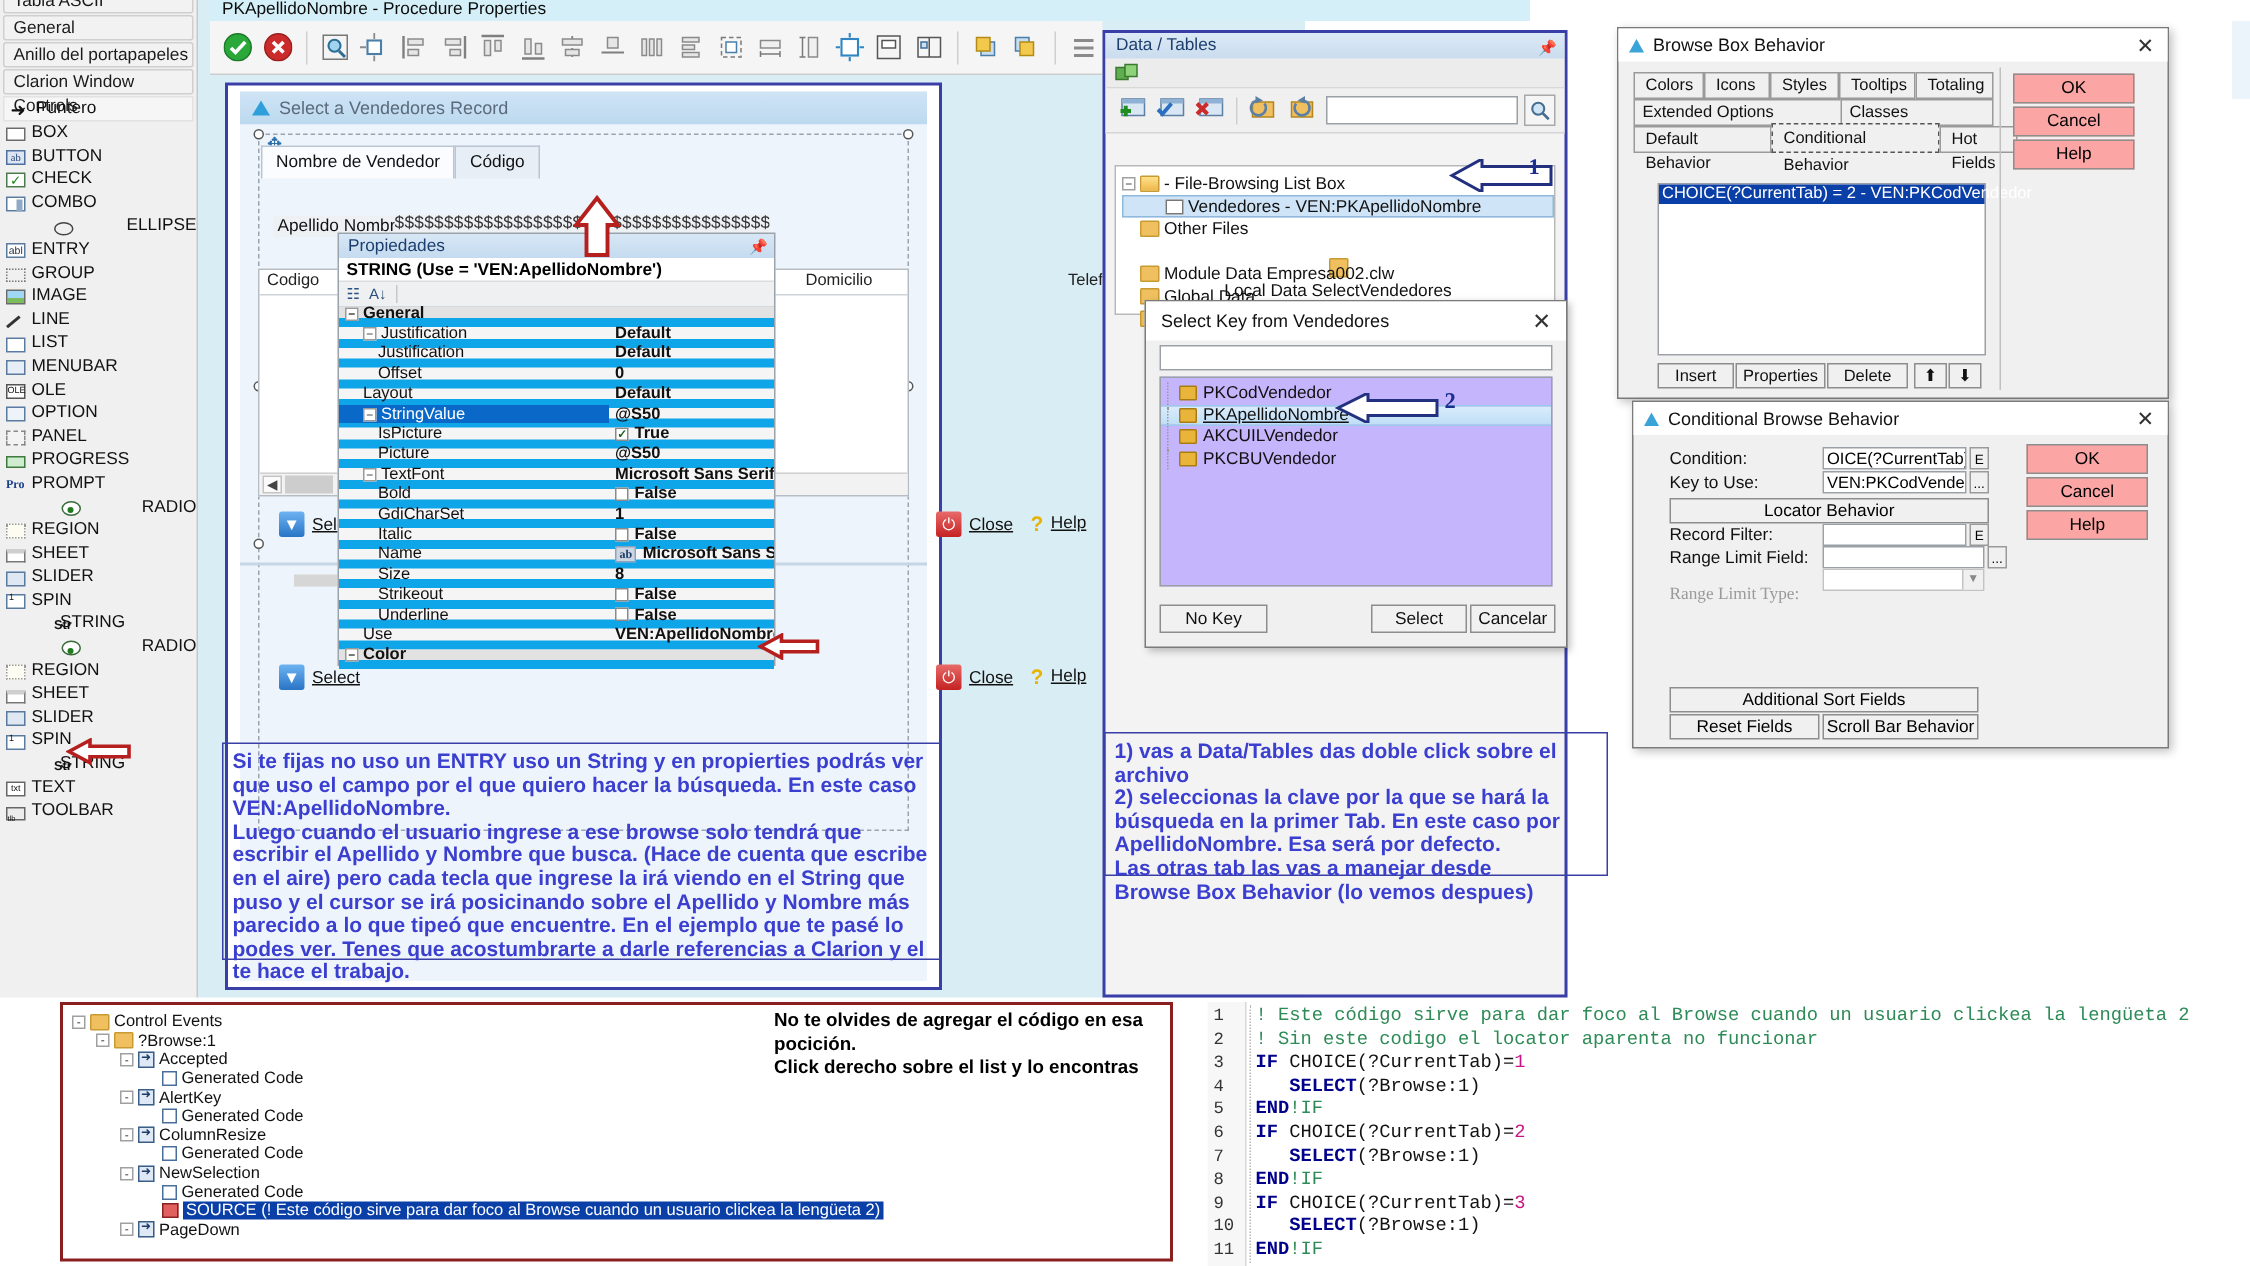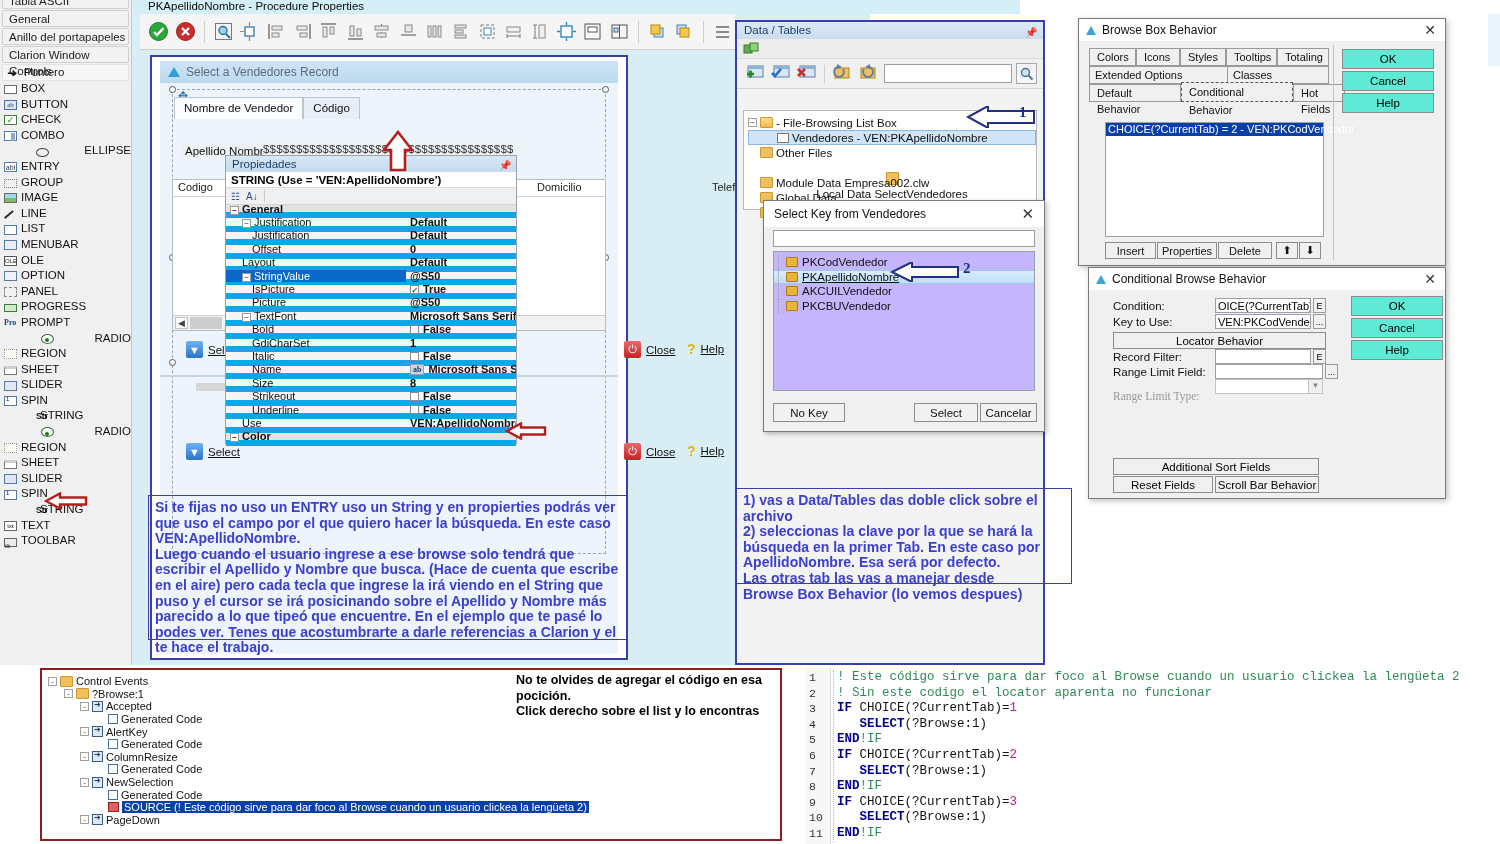--- a/index.html
+++ b/index.html
@@ -152,21 +152,21 @@
   
   #bbb { left:1078px; top:18px; width:368px; height:248px; background:#f0f0f0; border:1px solid #7a7a7a; box-shadow:2px 2px 6px rgba(0,0,0,.25);}
   .dlg-cap { height:22px; background:#fff; display:flex; align-items:center; padding:0 4px 0 7px; font-size:12px; color:#111; justify-content:space-between;}
   .cap-left{display:flex;align-items:center;gap:6px;}
   .cap-tri2 { width:0;height:0;border-left:5px solid transparent;border-right:5px solid transparent;border-bottom:9px solid #3aa3d8;}
   .tabbtn { border:1px solid #9a9a9a; background:#f0f0f0; font-size:11px; height:18px; line-height:16px; padding:0 7px; position:absolute; color:#111;}
   .tabbtn.on { background:#f0f0f0; border:1px dashed #555; }
   #bbb-list { position:absolute; left:26px; top:103px; width:219px; height:115px; background:#fff; border:1px solid #9aa0a6;}
   #bbb-list .row1 { background:#0a3fa8; color:#fff; font-size:11px; height:13px; line-height:13px; padding-left:2px; white-space:nowrap;}
   .minibtn { position:absolute; height:17px; border:1px solid #8d8d8d; background:#f0f0f0; font-size:11px; display:flex; align-items:center; justify-content:center; color:#111;}
-  .rbtn { position:absolute; width:92px; height:20px; border:1px solid #8d8d8d; background:#5eead4; font-size:11.5px; display:flex; align-items:center; justify-content:center;}
+  .rbtn { position:absolute; width:81px; height:20px; border:1px solid #8d8d8d; background:#fca5a5; font-size:11.5px; display:flex; align-items:center; justify-content:center;}
   .vdiv { position:absolute; width:1px; background:#c0c0c0; }
 
   
   #cbb { left:1088px; top:267px; width:358px; height:232px; background:#f0f0f0; border:1px solid #7a7a7a; box-shadow:2px 2px 6px rgba(0,0,0,.25);}
   .flbl { position:absolute; font-size:11.5px; color:#111;}
   .flbl.dis { color:#9a9a9a;}
   .finput { position:absolute; height:15px; background:#fff; border:1px solid #9aa0a6; font-size:11px; padding-left:2px; line-height:14px; white-space:nowrap; overflow:hidden;}
   .fbtn { position:absolute; width:13px;height:15px;border:1px solid #9a9a9a;background:#f0f0f0;font-size:9px;display:flex;align-items:center;justify-content:center;}
   .wbtn2 { position:absolute; height:17px; border:1px solid #8d8d8d; background:#f0f0f0; font-size:11.5px; display:flex;align-items:center;justify-content:center;}
   .combosel{position:absolute;height:15px;background:#fff;border:1px solid #c3c3c3;}

